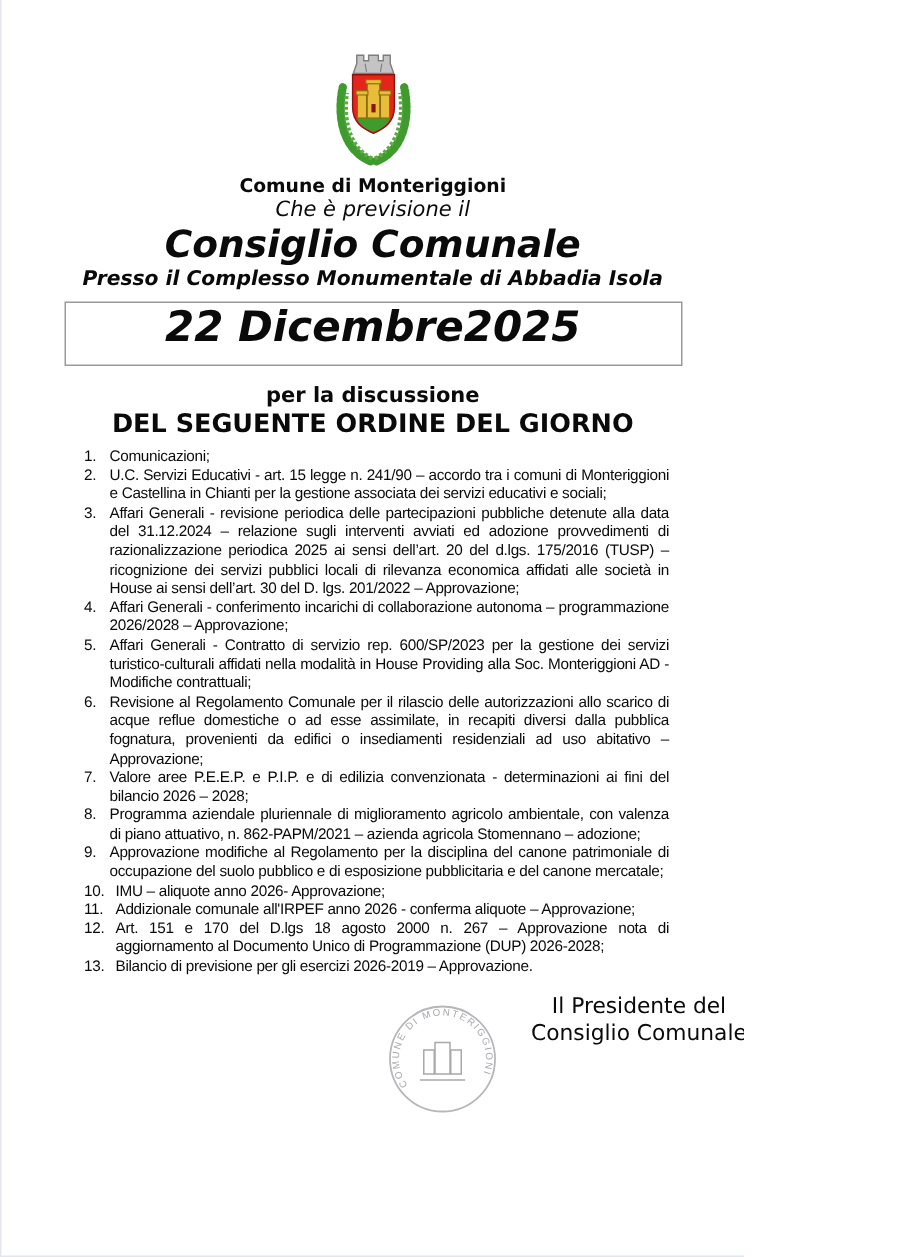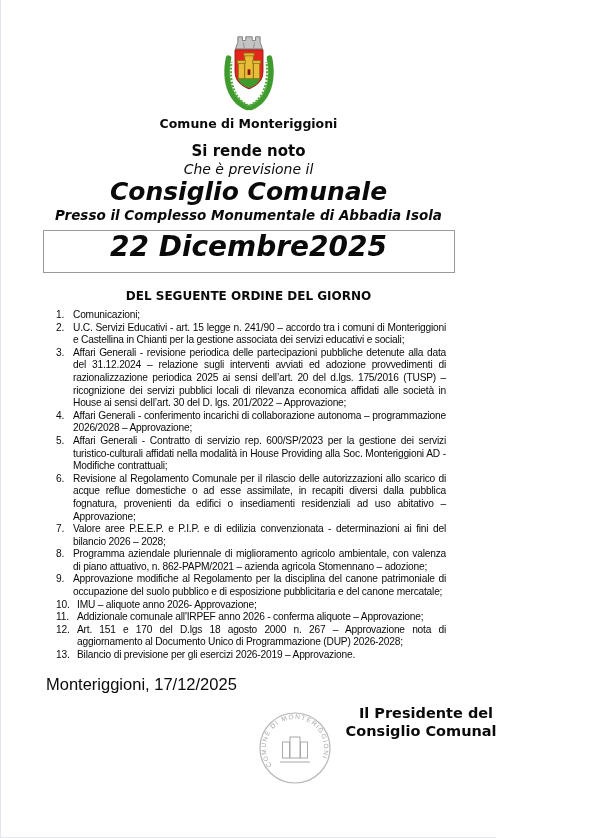--- a/index.html
+++ b/index.html
@@ -16,39 +16,39 @@
   .convocato  { font-style:italic; font-size:14px; margin-top:1px; }
   .cc-title   { font-weight:bold; font-style:italic; font-size:25px; line-height:28px; margin-top:1px; }
   .presso     { font-weight:bold; font-style:italic; font-size:13.5px; margin-top:1px; }
   .giorno     { font-weight:bold; font-size:13px; margin-top:1px; }
   .datebox {
     width:410px; margin:7px auto 0 auto; border:1px solid #9a9a9a;
     padding:0 0 10px 0; background:#fff;
   }
   .date-line { font-weight:bold; font-style:italic; font-size:28px; line-height:31px; }
   .discussione { font-weight:bold; font-size:14px; margin-top:12px; }
-  .ordine      { font-weight:bold; font-size:12px; margin-top:16px; }
+  .ordine      { font-weight:bold; font-size:17px; margin-top:1px; }
   .agenda {
     counter-reset: item; list-style:none;
     margin:6px 50px 0 55px; padding:0;
     font-family:"Liberation Sans", sans-serif;
     font-size:10.2px; line-height:12.6px; letter-spacing:-0.2px;
     text-align:justify;
   }
   .agenda li { counter-increment:item; position:relative; padding-left:17px; }
   .agenda li::before { content:counter(item) "."; position:absolute; left:0; top:0; }
   .agenda li:nth-child(n+10) { padding-left:21px; }
   .place-date {
     margin:13px 0 0 45px; font-family:"Liberation Sans", sans-serif;
     font-size:16.5px;
   }
   .footer-row { position:relative; height:110px; margin-top:2px; }
   .stamp { position:absolute; left:256px; top:14px; }
   .sig-block { position:absolute; left:318px; top:8px; width:214px; text-align:center; }
-  .sig-title { font-weight:bold; font-size:14.5px; line-height:18px; }
+  .sig-title { font-weight:normal; font-size:14.5px; line-height:18px; }
   .sig-name  { font-family:"Liberation Sans", sans-serif; font-size:14.5px; margin-top:2px; }
 </style>
 </head>
 <body>
 
 <div class="page">
 
   <svg class="crest" width="64" height="80" viewBox="0 0 64 86">
 
     <path d="M30,79 C12,72 5,50 10,26" fill="none" stroke="#3f9b2e" stroke-width="6" stroke-dasharray="3,1.7" stroke-linecap="round"></path>
@@ -68,49 +68,48 @@
     <rect x="37" y="31" width="6.5" height="17" fill="#e8bd3a" stroke="#8a6d12" stroke-width="0.8"></rect>
     <rect x="27.5" y="23" width="9" height="25" fill="#e8bd3a" stroke="#8a6d12" stroke-width="0.8"></rect>
     <rect x="26.5" y="20.5" width="11" height="3" fill="#e8bd3a" stroke="#8a6d12" stroke-width="0.8"></rect>
     <rect x="19.5" y="28.5" width="8.5" height="3" fill="#e8bd3a" stroke="#8a6d12" stroke-width="0.8"></rect>
     <rect x="36" y="28.5" width="8.5" height="3" fill="#e8bd3a" stroke="#8a6d12" stroke-width="0.8"></rect>
     <rect x="30.5" y="38" width="3" height="6" fill="#8c1410"></rect>
   </svg>
 
   <div class="center comune-name">Comune di Monteriggioni</div>
 
-  <div class="center si-rende">Si rende noto</div>
   <div class="center convocato">Che è previsione il</div>
 
   <div class="center cc-title">Consiglio Comunale</div>
   <div class="center presso">Presso il Complesso Monumentale di Abbadia Isola</div>
 
   <div class="datebox center">
     <div class="date-line">22 Dicembre2025</div>
   </div>
 
+  <div class="center discussione">per la discussione</div>
   <div class="center ordine">DEL SEGUENTE ORDINE DEL GIORNO</div>
 
   <ol class="agenda">
     <li>Comunicazioni;</li>
     <li>U.C. Servizi Educativi - art. 15 legge n. 241/90 – accordo tra i comuni di Monteriggioni e Castellina in Chianti per la gestione associata dei servizi educativi e sociali;</li>
     <li>Affari Generali - revisione periodica delle partecipazioni pubbliche detenute alla data del 31.12.2024 – relazione sugli interventi avviati ed adozione provvedimenti di razionalizzazione periodica 2025 ai sensi dell’art. 20 del d.lgs. 175/2016 (TUSP) – ricognizione dei servizi pubblici locali di rilevanza economica affidati alle società in House ai sensi dell’art. 30 del D. lgs. 201/2022 – Approvazione;</li>
     <li>Affari Generali - conferimento incarichi di collaborazione autonoma – programmazione 2026/2028 – Approvazione;</li>
     <li>Affari Generali - Contratto di servizio rep. 600/SP/2023 per la gestione dei servizi turistico-culturali affidati nella modalità in House Providing alla Soc. Monteriggioni AD - Modifiche contrattuali;</li>
     <li>Revisione al Regolamento Comunale per il rilascio delle autorizzazioni allo scarico di acque reflue domestiche o ad esse assimilate, in recapiti diversi dalla pubblica fognatura, provenienti da edifici o insediamenti residenziali ad uso abitativo – Approvazione;</li>
     <li>Valore aree P.E.E.P. e P.I.P. e di edilizia convenzionata - determinazioni ai fini del bilancio 2026 – 2028;</li>
     <li>Programma aziendale pluriennale di miglioramento agricolo ambientale, con valenza di piano attuativo, n. 862-PAPM/2021 – azienda agricola Stomennano – adozione;</li>
     <li>Approvazione modifiche al Regolamento per la disciplina del canone patrimoniale di occupazione del suolo pubblico e di esposizione pubblicitaria e del canone mercatale;</li>
     <li>IMU – aliquote anno 2026- Approvazione;</li>
     <li>Addizionale comunale all'IRPEF anno 2026 - conferma aliquote – Approvazione;</li>
     <li>Art. 151 e 170 del D.lgs 18 agosto 2000 n. 267 – Approvazione nota di aggiornamento al Documento Unico di Programmazione (DUP) 2026-2028;</li>
     <li>Bilancio di previsione per gli esercizi 2026-2019 – Approvazione.</li>
   </ol>
 
-  <div class="place-date">Monteriggioni, 17/12/2025</div>
 
   <div class="footer-row">
 
     <svg class="stamp" width="76" height="76" viewBox="0 0 76 76">
       <circle cx="38" cy="38" r="35" fill="none" stroke="#b6b6bb" stroke-width="1.2"></circle>
       <defs>
         <path id="stampArc" d="M 17.5,58.5 A 29,29 0 1 1 58.5,58.5" fill="none"></path>
       </defs>
       <text font-size="6.5" letter-spacing="1.2" fill="#a8a8ad" font-family="Liberation Sans, sans-serif">
         <textPath href="#stampArc" startOffset="4">COMUNE DI MONTERIGGIONI</textPath>

